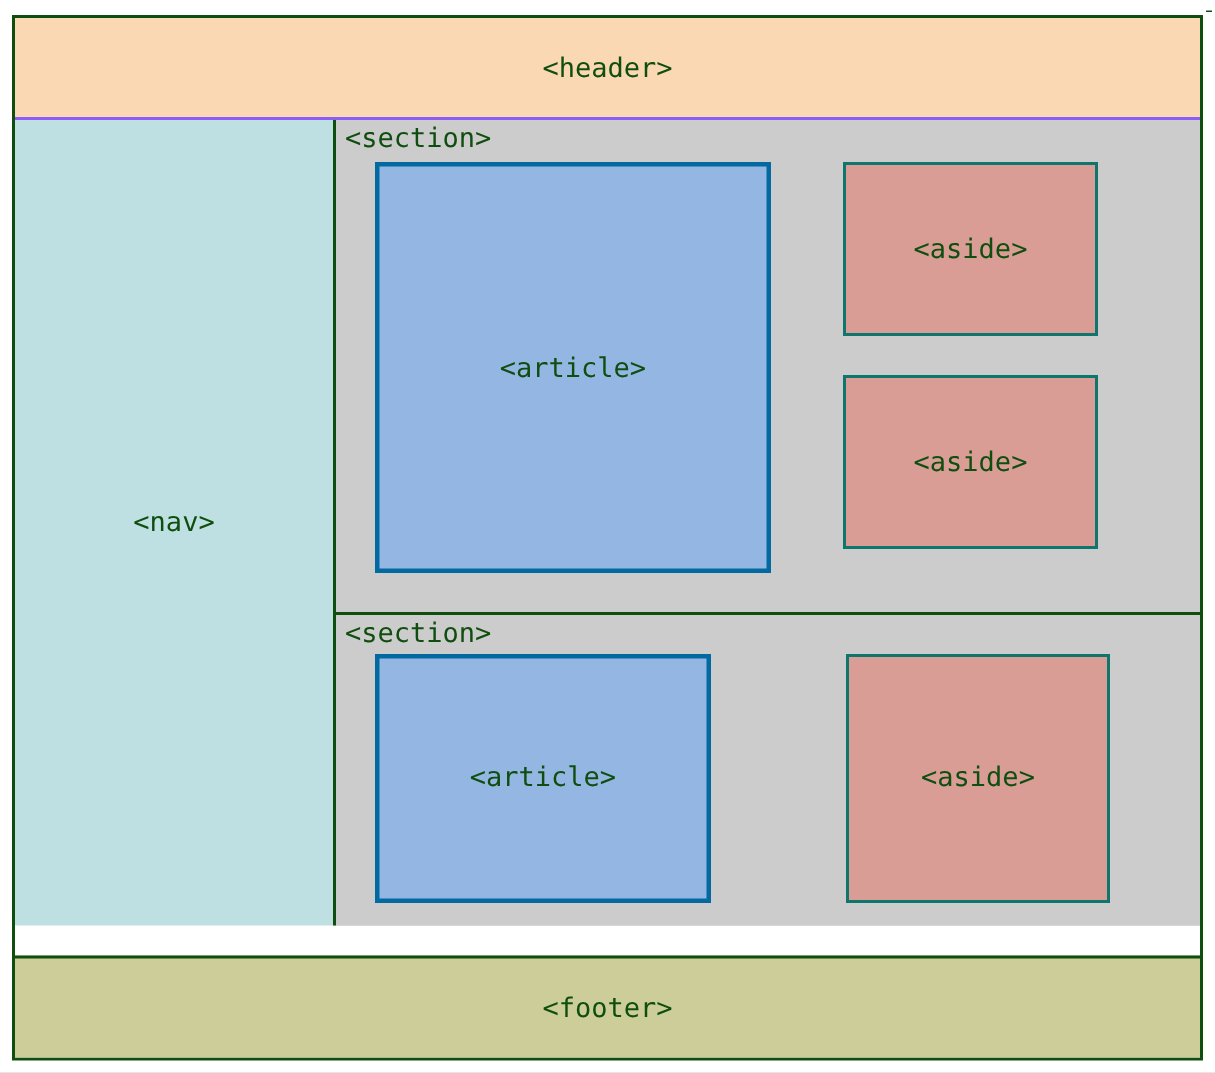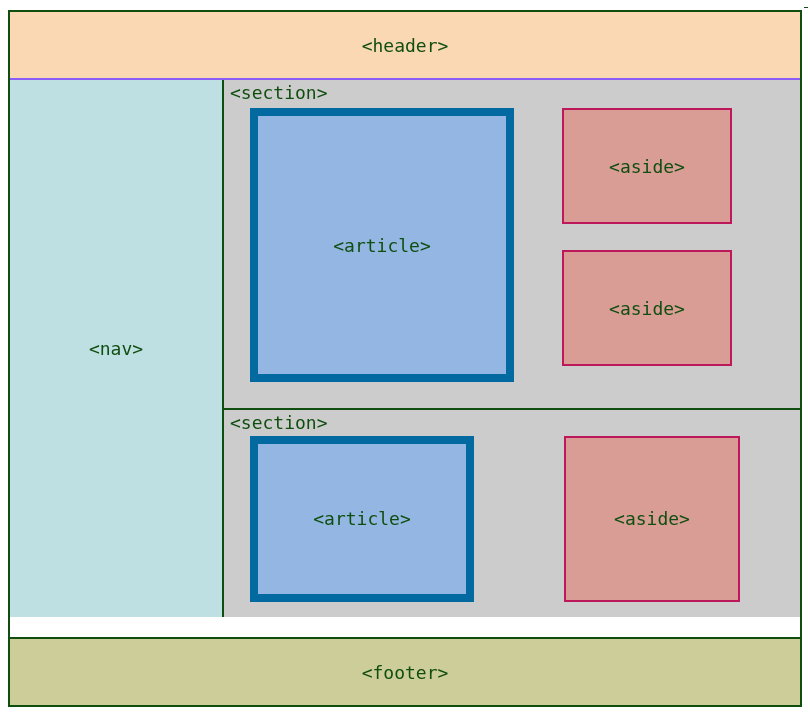--- a/index.html
+++ b/index.html
@@ -63,26 +63,26 @@
   .section-1 { height: 330px; }
   .section-2 { flex: 1; }
   .section-inner {
     position: absolute;
     top: 28px; left: 26px; right: 26px; bottom: 16px;
     display: flex;
     gap: 48px;
   }
   .article-box {
     background: #93b7e2;
-    border: 8px solid #0369a1;
+    border: 3px solid #0369a1;
     display: flex; align-items: center; justify-content: center;
   }
   .aside-box {
     background: #d99d96;
-    border: 2px solid #be185d;
+    border: 2px solid #0f766e;
     display: flex; align-items: center; justify-content: center;
   }
   .col { display: flex; flex-direction: column; }
   .s1-article { width: 264px; height: 274px; align-self: flex-start; }
   .s1-asides { width: 170px; gap: 26px; }
   .s1-aside { width: 170px; height: 116px; }
 
   .s2-article { width: 224px; height: 166px; align-self: center; margin-left: 0; }
   .s2-aside { width: 176px; height: 166px; align-self: center; }
   .section-2 .section-inner { top: 30px; bottom: 20px; gap: 90px; }

